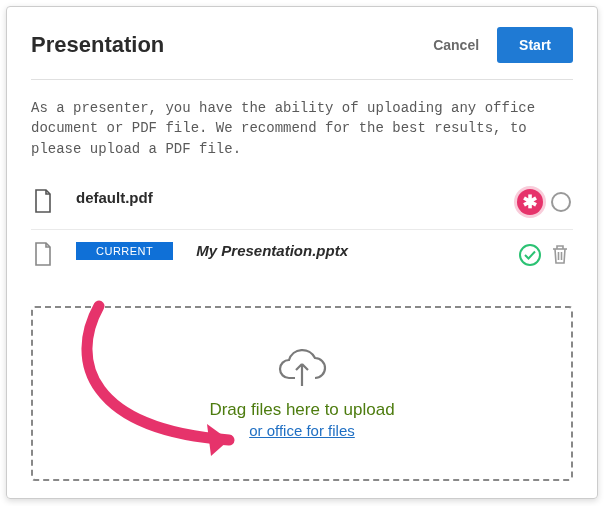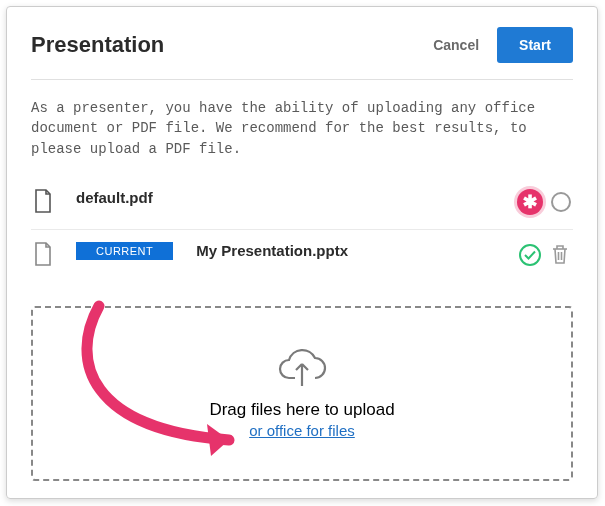--- a/index.html
+++ b/index.html
@@ -74,21 +74,21 @@
       font-weight: 400;
       letter-spacing: 0.5px;
       padding: 3px 20px;
       border-radius: 0;
     }
     .file-name {
       font-size: 15px;
       color: #2b2b2b;
       font-weight: 700;
     }
-    .file-name.regular { font-weight: 600; }
+    .file-name.regular { font-weight: 600; font-style: italic; }
     .row-actions {
       margin-left: auto;
       display: flex;
       align-items: center;
       gap: 8px;
     }
     .asterisk-btn {
       width: 26px;
       height: 26px;
       border-radius: 50%;
@@ -137,21 +137,21 @@
       border-radius: 4px;
       height: 175px;
       display: flex;
       flex-direction: column;
       align-items: center;
       justify-content: center;
       position: relative;
     }
     .cloud-icon svg { width: 54px; height: 42px; }
     .drop-text {
-      color: #000000;
+      color: #4d7c0f;
       font-size: 17px;
       margin-top: 6px;
     }
     .browse-link {
       color: #1f6fc3;
       text-decoration: underline;
       font-size: 15px;
       cursor: pointer;
       margin-top: 2px;
     }

